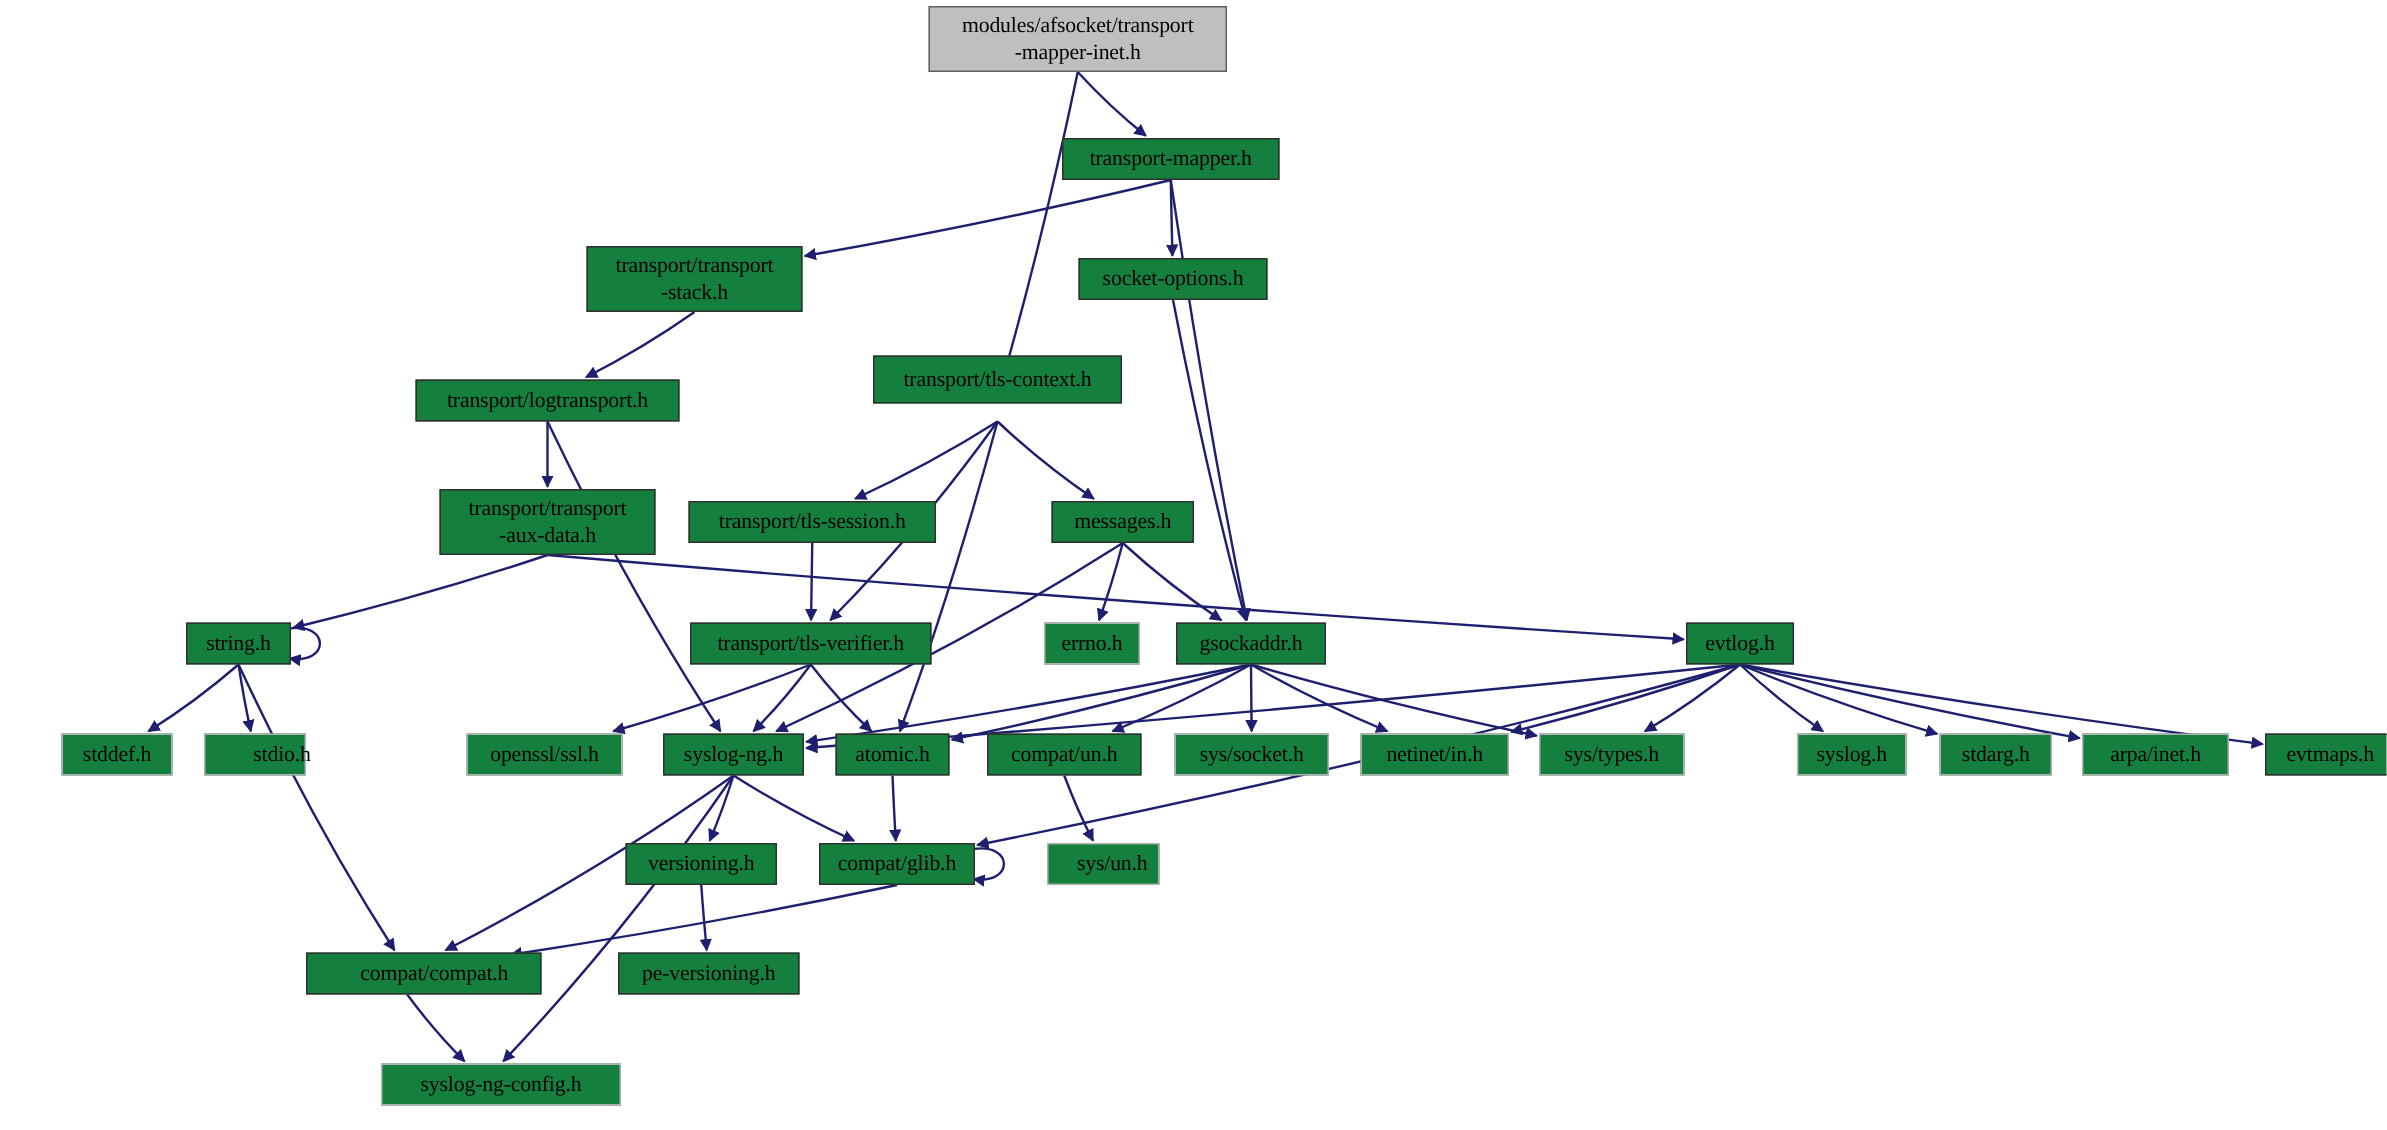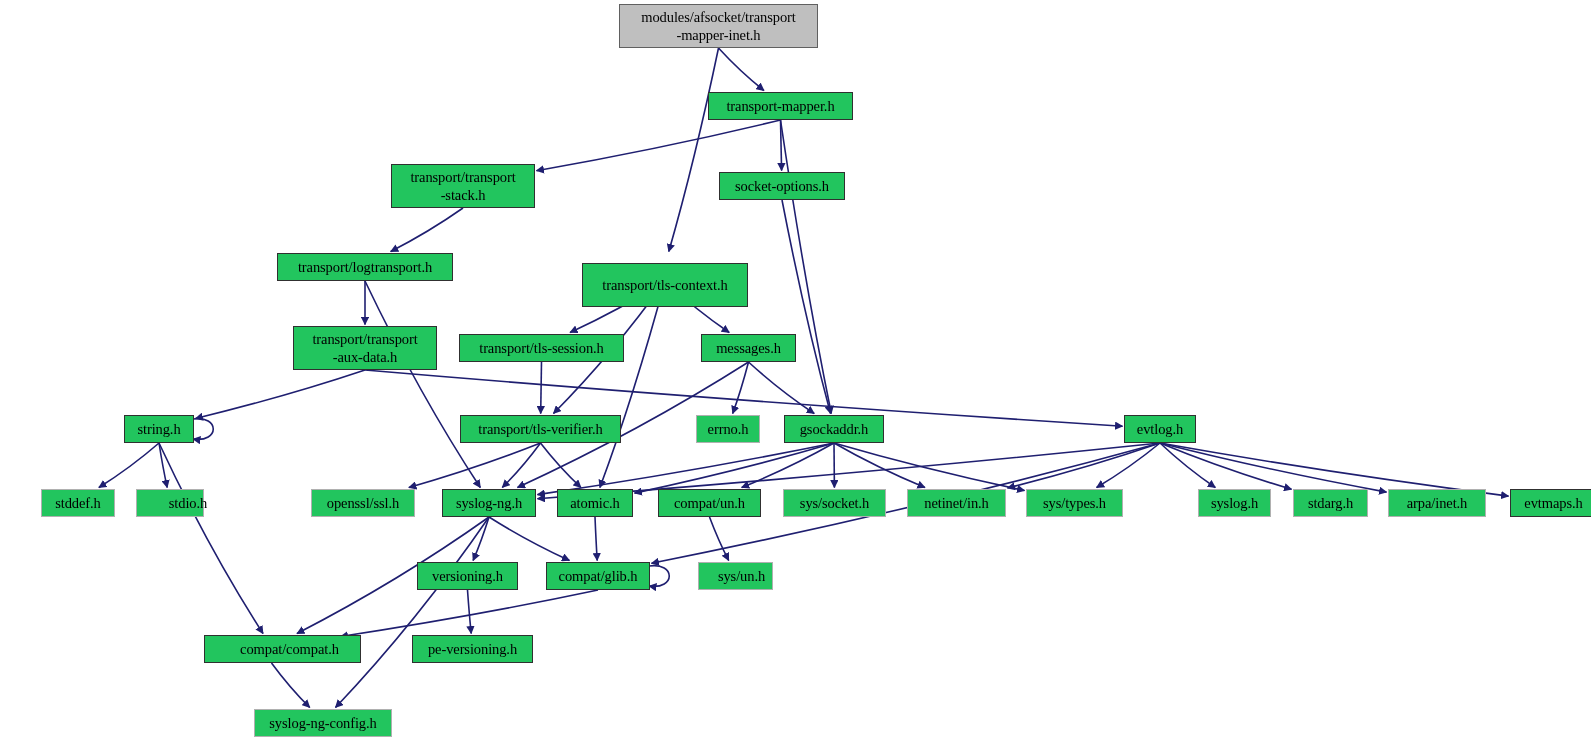--- a/index.html
+++ b/index.html
@@ -27,21 +27,21 @@
   .node {
     position: absolute;
     box-sizing: border-box;
     display: flex;
     align-items: center;
     justify-content: center;
     text-align: center;
     font-size: 14.5px;
     line-height: 1.25;
     color: #000000;
-    background: #22c55e;
+    background: #15803d;
     white-space: pre-line;
     letter-spacing: -0.1px;
     z-index: 2;
   }
   .node.leaf {
     border: 1px solid #b0b0b0;
   }
   .node.inner {
     border: 1.6px solid #303030;
   }
@@ -116,21 +116,21 @@
   </svg>
 
   <div id="node-layer">
       <div class="node root" style="left: 583px; top: 4px; width: 199px; height: 44px;">modules/afsocket/transport
 -mapper-inet.h</div>
       <div class="node inner" style="left: 672px; top: 92px; width: 145px; height: 28px;">transport-mapper.h</div>
       <div class="node inner" style="left: 355px; top: 164px; width: 144px; height: 44px;">transport/transport
 -stack.h</div>
       <div class="node inner" style="left: 683px; top: 172px; width: 126px; height: 28px;">socket-options.h</div>
       <div class="node inner" style="left: 241px; top: 253px; width: 176px; height: 28px;">transport/logtransport.h</div>
-      <div class="node inner" style="left: 546px; top: 263px; width: 166px; height: 44px;">transport/tls-context.h</div>
+      <div class="node inner" style="left: 546px; top: 237px; width: 166px; height: 32px;">transport/tls-context.h</div>
       <div class="node inner" style="left: 257px; top: 326px; width: 144px; height: 44px;">transport/transport
 -aux-data.h</div>
       <div class="node inner" style="left: 423px; top: 334px; width: 165px; height: 28px;">transport/tls-session.h</div>
       <div class="node inner" style="left: 665px; top: 334px; width: 95px; height: 28px;">messages.h</div>
       <div class="node inner" style="left: 88px; top: 415px; width: 70px; height: 28px;">string.h</div>
       <div class="node inner" style="left: 424px; top: 415px; width: 161px; height: 28px;">transport/tls-verifier.h</div>
       <div class="node leaf" style="left: 660px; top: 415px; width: 64px; height: 28px;">errno.h</div>
       <div class="node inner" style="left: 748px; top: 415px; width: 100px; height: 28px;">gsockaddr.h</div>
       <div class="node inner" style="left: 1088px; top: 415px; width: 72px; height: 28px;">evtlog.h</div>
       <div class="node leaf" style="left: 5px; top: 489px; width: 74px; height: 28px;">stddef.h</div>
@@ -144,16 +144,16 @@
       <div class="node leaf" style="left: 990px; top: 489px; width: 97px; height: 28px;">sys/types.h</div>
       <div class="node leaf" style="left: 1162px; top: 489px; width: 73px; height: 28px;">syslog.h</div>
       <div class="node leaf" style="left: 1257px; top: 489px; width: 75px; height: 28px;">stdarg.h</div>
       <div class="node leaf" style="left: 1352px; top: 489px; width: 98px; height: 28px;">arpa/inet.h</div>
       <div class="node inner" style="left: 1474px; top: 489px; width: 87px; height: 28px;">evtmaps.h</div>
       <div class="node inner" style="left: 381px; top: 562px; width: 101px; height: 28px; text-align: right;">versioning.h</div>
       <div class="node inner" style="left: 510px; top: 562px; width: 104px; height: 28px;">compat/glib.h</div>
       <div class="node leaf" style="left: 662px; top: 562px; width: 75px; height: 28px; padding-left: 12px;">sys/un.h</div>
       <div class="node inner" style="left: 168px; top: 635px; width: 157px; height: 28px; padding-left: 14px;">compat/compat.h</div>
       <div class="node inner" style="left: 376px; top: 635px; width: 121px; height: 28px;">pe-versioning.h</div>
-      <div class="node leaf" style="left: 218px; top: 709px; width: 138px; height: 28px;">syslog-ng-config.h</div>
+      <div class="node leaf" style="left: 218px; top: 709px; width: 160px; height: 28px;">syslog-ng-config.h</div>
     </div>
 
 </div>
 
 </body></html>

